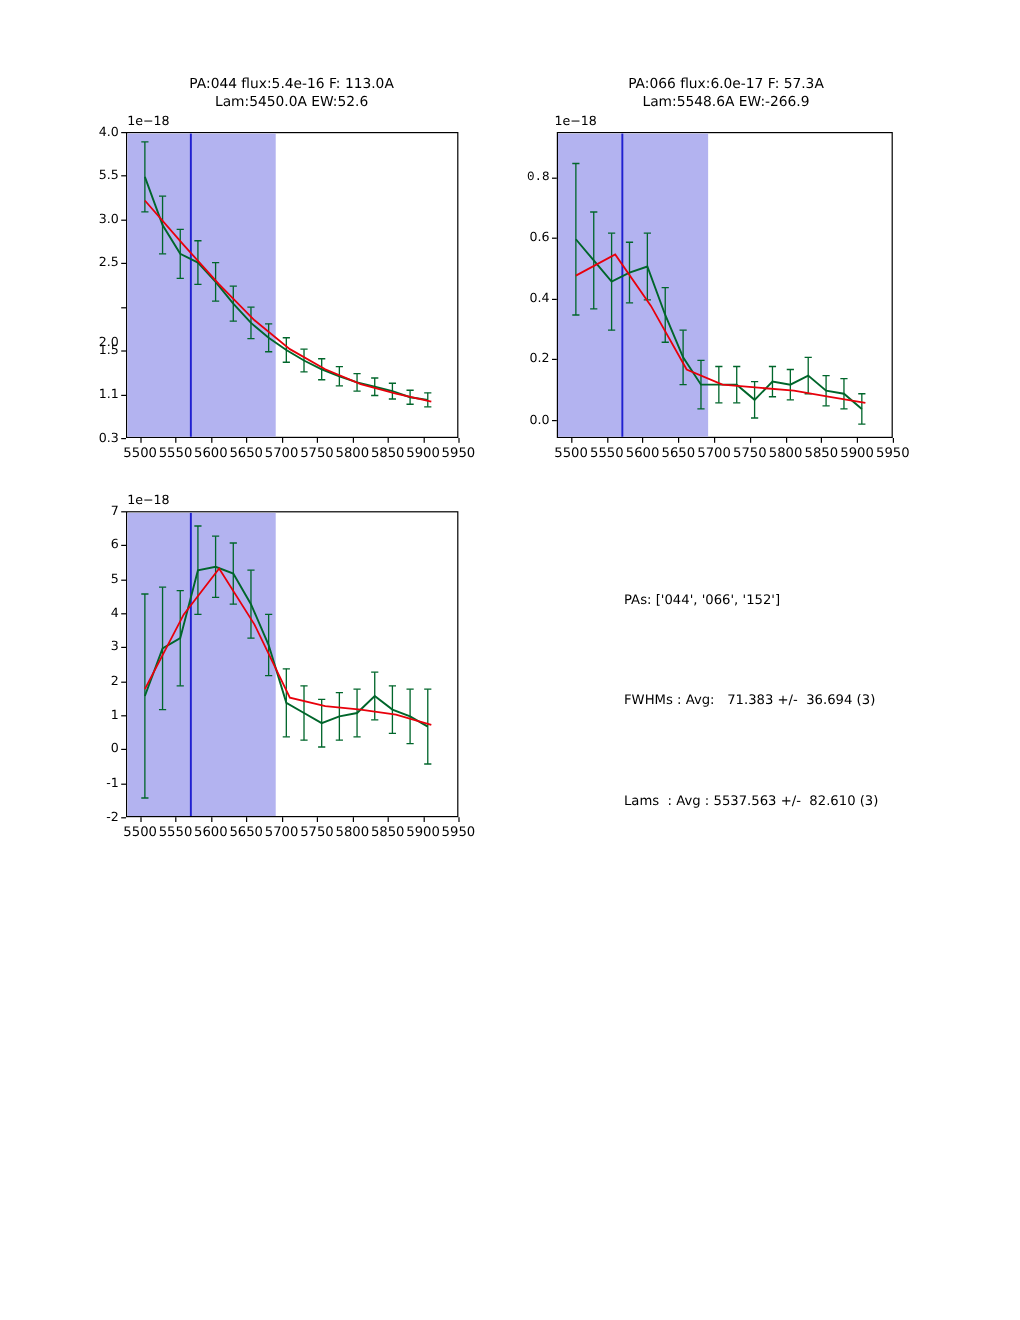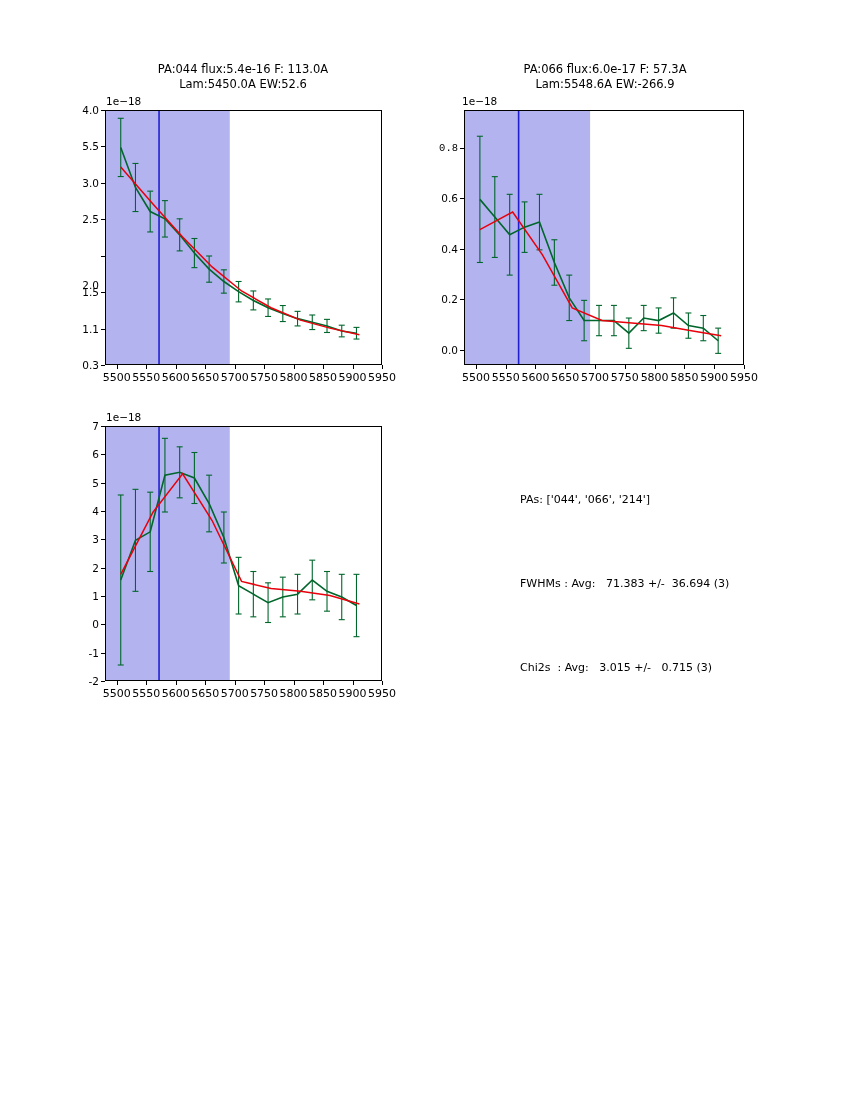--- a/index.html
+++ b/index.html
@@ -389,17 +389,17 @@
       <div class="tick-y" style="left: -15px; width: 36px; top: 133px;">4</div>
       <div class="tickmark-y" style="left: 23px; top: 104.667px; width: 4px;"></div>
       <div class="tick-y" style="left: -15px; width: 36px; top: 104.667px;">5</div>
       <div class="tickmark-y" style="left: 23px; top: 76.3333px; width: 4px;"></div>
       <div class="tick-y" style="left: -15px; width: 36px; top: 76.3333px;">6</div>
       <div class="tickmark-y" style="left: 23px; top: 48px; width: 4px;"></div>
       <div class="tick-y" style="left: -15px; width: 36px; top: 48px;">7</div>
     </div>
 
   <div class="stats" style="left:520px; top:430px;">
-    <div>PAs: ['044', '066', '214']</div>
+    <div>PAs: ['044', '066', '152']</div>
     <div>FWHMs : Avg:   71.383 +/-  36.694 (3)</div>
-    <div>Chi2s  : Avg:   3.015 +/-   0.715 (3)</div>
+    <div>Lams  : Avg : 5537.563 +/-  82.610 (3)</div>
   </div>
 </div>
 
 </body></html>

